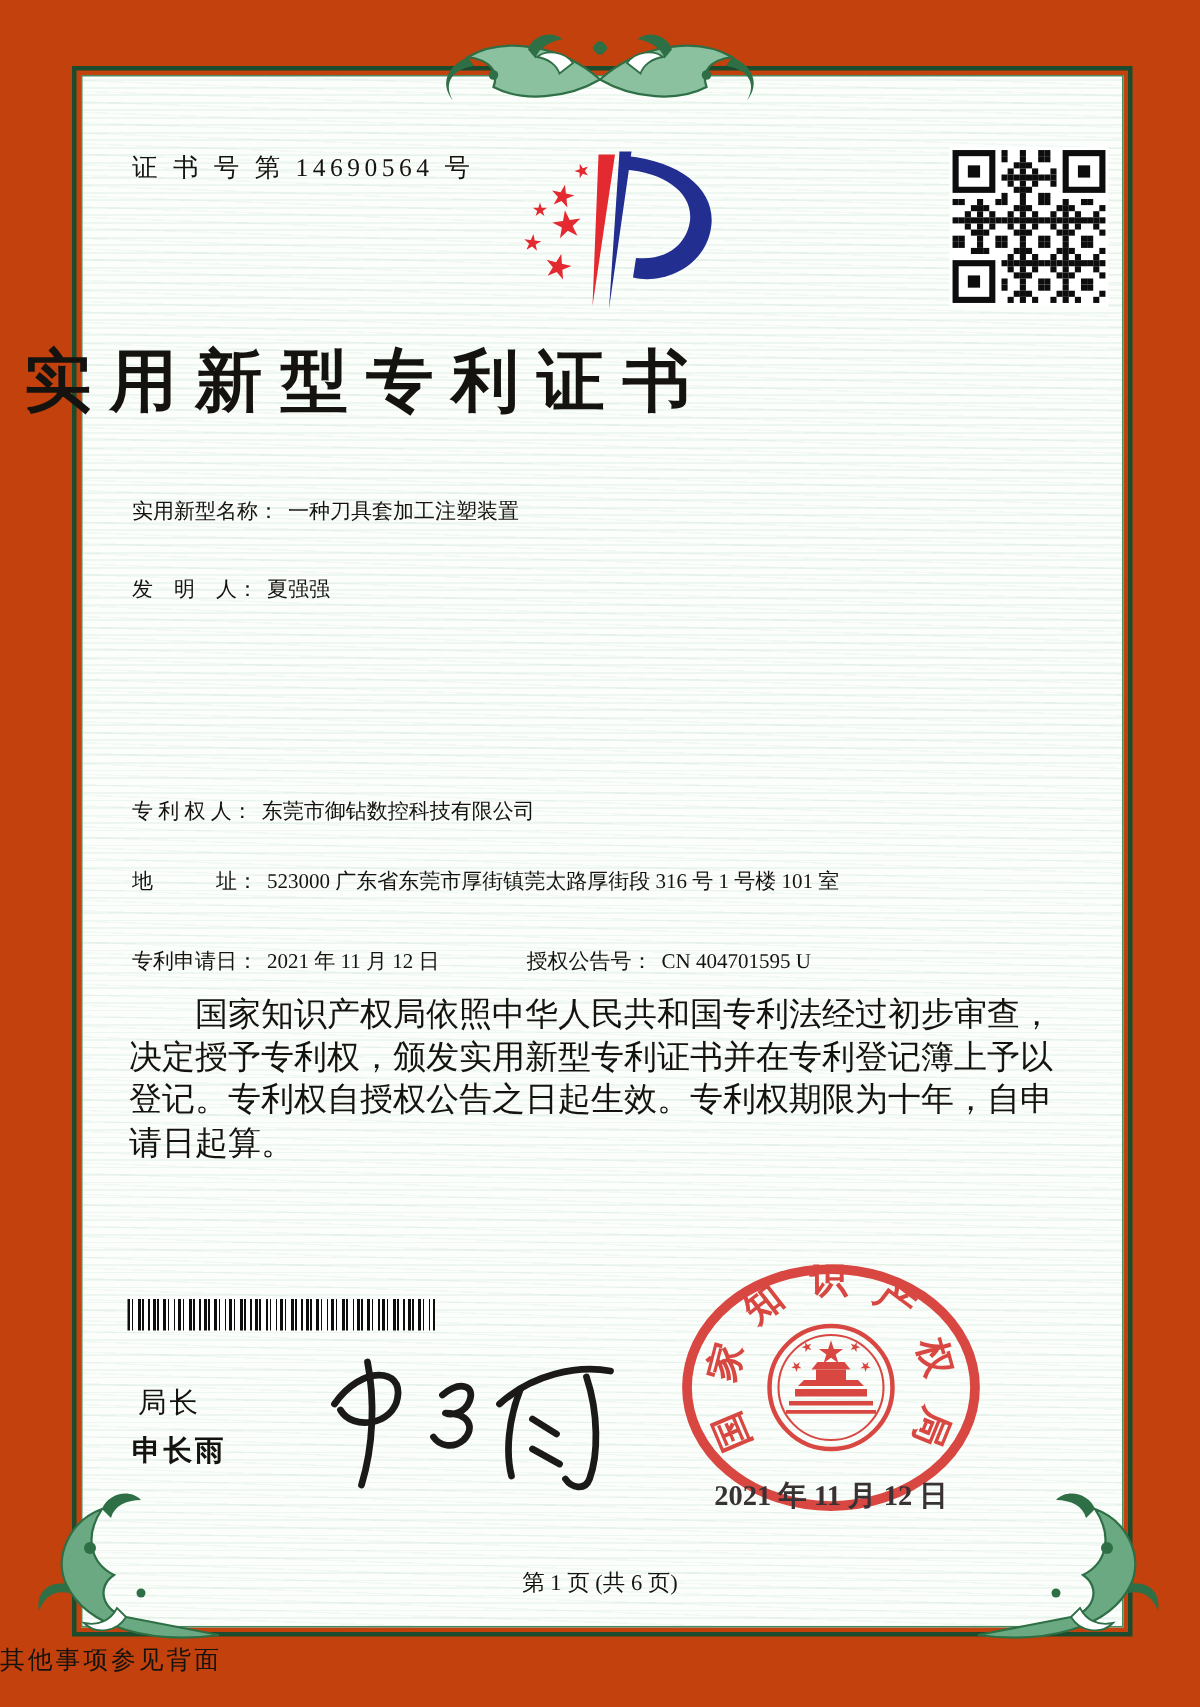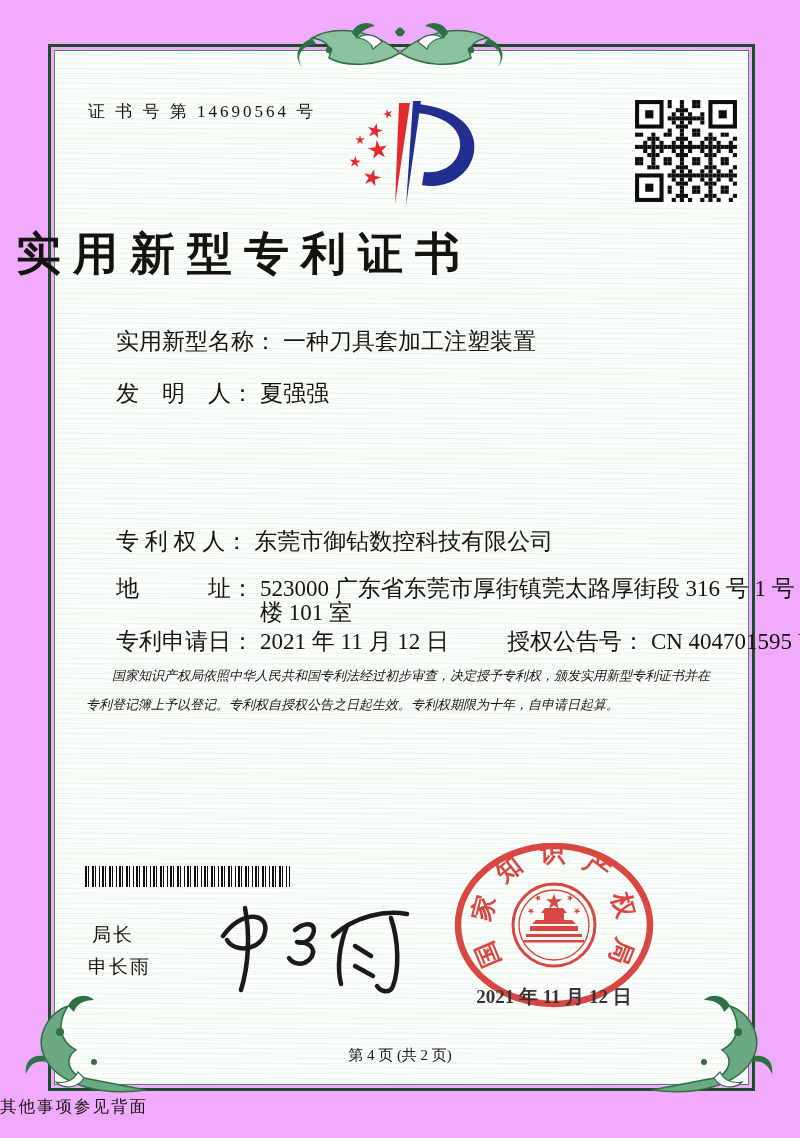--- a/index.html
+++ b/index.html
@@ -2,48 +2,48 @@
 <html><head>
 <meta charset="utf-8">
 <style>
   html,body{margin:0;padding:0;}
   body{
     width:800px;height:1138px;position:relative;overflow:hidden;
     background:#f7f7f4;
     font-family:"Liberation Serif","DejaVu Serif",serif;
     color:#15130f;
   }
-  .page{position:absolute;inset:0;background:#f0abfc;}
+  .page{position:absolute;inset:0;background:#c2410c;}
   
   .frame{position:absolute;left:48px;top:44px;width:701px;height:1041px;border:3px solid #1d4b2d;}
   .frame-inner{
     position:absolute;inset:3px;border:1px solid #4d8a63;
     background:
       repeating-linear-gradient(0deg, rgba(120,180,140,.10) 0 1px, rgba(255,255,255,0) 1px 5px),
       repeating-linear-gradient(2deg, rgba(120,180,140,.07) 0 1px, rgba(255,255,255,0) 1px 7px),
       #fcfefc;
   }
   .abs{position:absolute;}
   .cert-number{left:88px;top:100px;font-size:17px;letter-spacing:3px;}
   .title{left:16px;top:224px;width:100%;font-size:45px;font-weight:700;letter-spacing:12px;}
-  .row{position:absolute;left:88px;display:flex;font-size:23px;line-height:24px;white-space:pre;margin-left:28px;}
+  .row{position:absolute;left:88px;display:flex;font-size:14px;line-height:24px;white-space:pre;}
   .row .val{margin-left:6px;}
   .row-wrap .val{white-space:normal;width:546px;}
   .row2{margin-left:58px;display:flex;white-space:pre;}
-  .paras{left:86px;top:662px;width:634px;font-size:13px;line-height:28.5px;font-style:italic;}
+  .paras{left:86px;top:662px;width:634px;font-size:22px;line-height:28.5px;}
   .paras p{margin:0;text-indent:2em;}
   .barcode{
     left:85px;top:866px;width:205px;height:21px;
     background:repeating-linear-gradient(90deg,
       #0d0d0d 0 2px,#fff 2px 3px,#0d0d0d 3px 4px,#fff 4px 7px,
       #0d0d0d 7px 9px,#fff 9px 10px,#0d0d0d 10px 11px,#fff 11px 14px,
       #0d0d0d 14px 15px,#fff 15px 17px);
   }
   .signer-title{left:92px;top:922px;font-size:19px;letter-spacing:2px;}
-  .signer-name{left:88px;top:954px;font-size:19px;letter-spacing:2px;}
+  .signer-name{left:88px;top:954px;font-size:19px;letter-spacing:2px;font-weight:bold;}
   .page-note{left:0;top:1046px;width:100%;text-align:center;font-size:15px;}
   .back-note{left:0;top:1096px;width:100%;text-align:left;font-size:16.5px;letter-spacing:2px;}
   svg{display:block;}
 </style>
 </head>
 <body>
 
 <div class="page">
 
   <div class="frame">
@@ -395,16 +395,16 @@
       <path d="M-13,-12 L13,-12 L9,-17 L-9,-17 Z"></path>
       <rect x="-10" y="-12" width="20" height="7"></rect>
       <path d="M-22,-1 L22,-1 L18,-5 L-18,-5 Z"></path>
       <rect x="-24" y="1" width="48" height="5"></rect>
       <rect x="-28" y="9" width="56" height="3"></rect>
       <rect x="-30" y="15" width="60" height="2.5"></rect>
     </g>
     <text x="102" y="160" text-anchor="middle" font-size="19" font-weight="700" fill="#2b2326">2021 年 11 月 12 日</text>
   </svg>
 
-  <div class="abs page-note">第 4 页 (共 2 页)</div>
+  <div class="abs page-note">第 1 页 (共 6 页)</div>
   <div class="abs back-note">其他事项参见背面</div>
 
 </div>
 
 </body></html>

